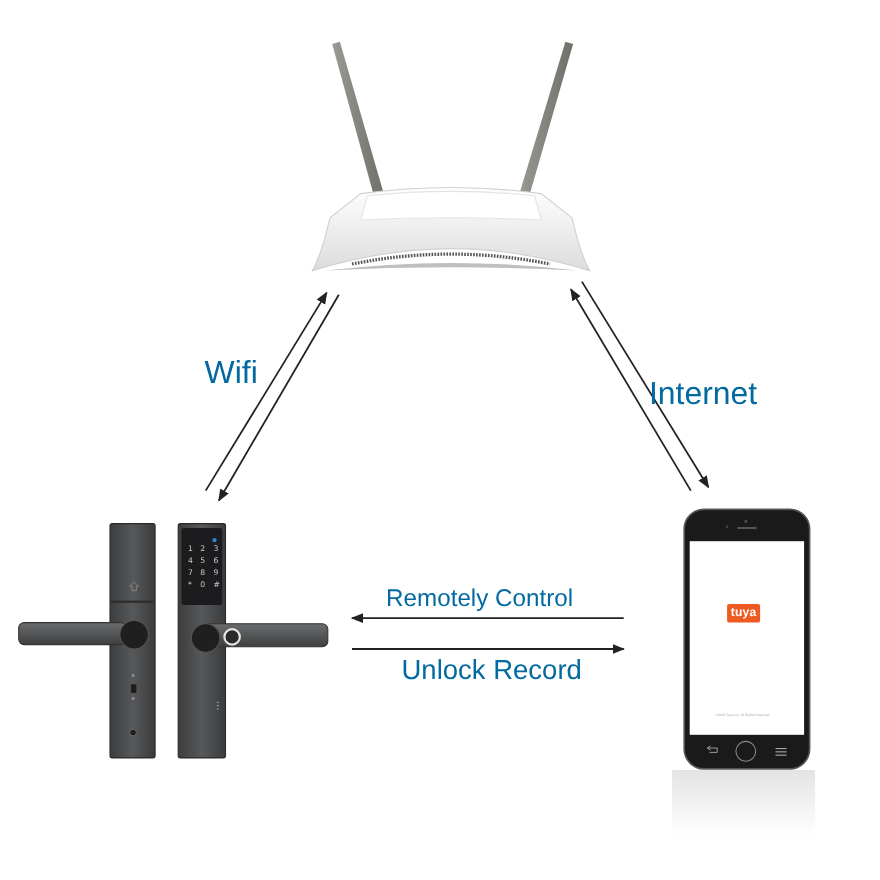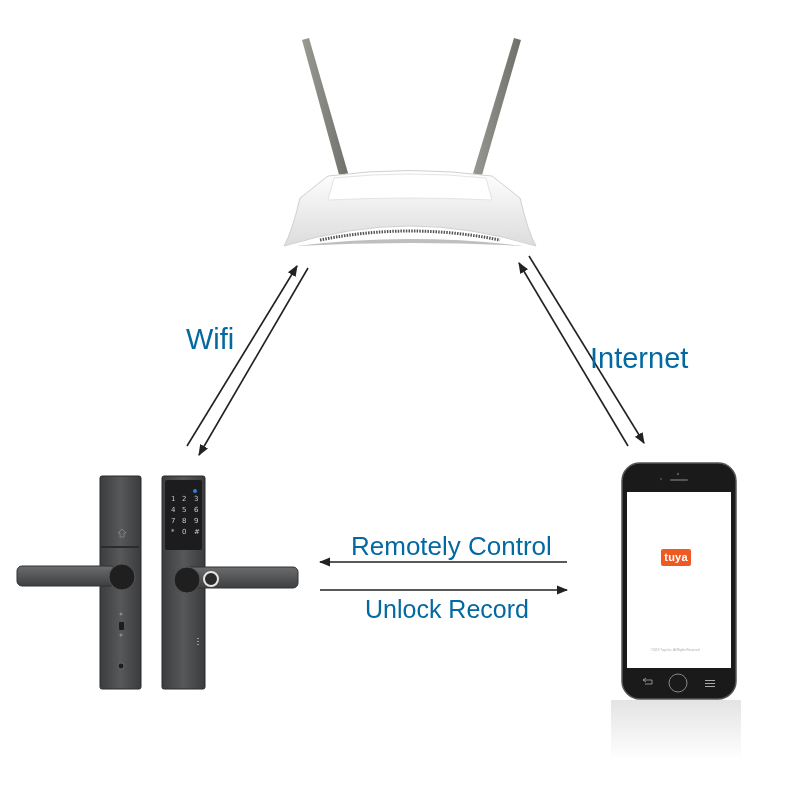--- a/index.html
+++ b/index.html
@@ -1,20 +1,20 @@
 <!DOCTYPE html>
 <html><head>
 <meta charset="utf-8">
 <style>
   html,body{margin:0;padding:0;background:#ffffff;}
   body{width:800px;height:800px;position:relative;overflow:hidden;font-family:"Liberation Sans",sans-serif;}
   .label{position:absolute;color:#0369a1;white-space:nowrap;}
   #wifi-label{left:186px;top:323px;font-size:29px;}
   #internet-label{left:590px;top:342px;font-size:29px;}
-  #remote-label{left:351px;top:531px;font-size:26px;}
+  #remote-label{left:351px;top:531px;font-size:22px;}
   #unlock-label{left:365px;top:595px;font-size:25px;}
   svg.layer{position:absolute;left:0;top:0;}
   .tuya-logo{position:absolute;left:661px;top:549px;width:30px;height:17px;background:#ef5a22;border-radius:2px;color:#fff;font-size:11px;font-weight:bold;line-height:17px;text-align:center;letter-spacing:0.2px;}
   .phone-footer{position:absolute;left:645px;top:648px;width:60px;font-size:3px;color:#aaa;text-align:center;}
   .key{position:absolute;font-size:7px;color:#c8c8c8;font-family:"DejaVu Sans",sans-serif;}
 </style>
 </head>
 <body>
 
 <svg class="layer" width="800" height="800" viewBox="0 0 800 800">

